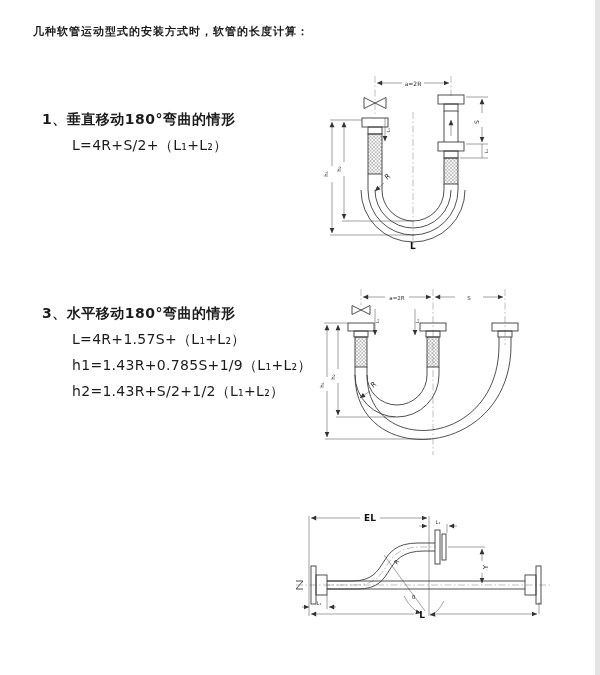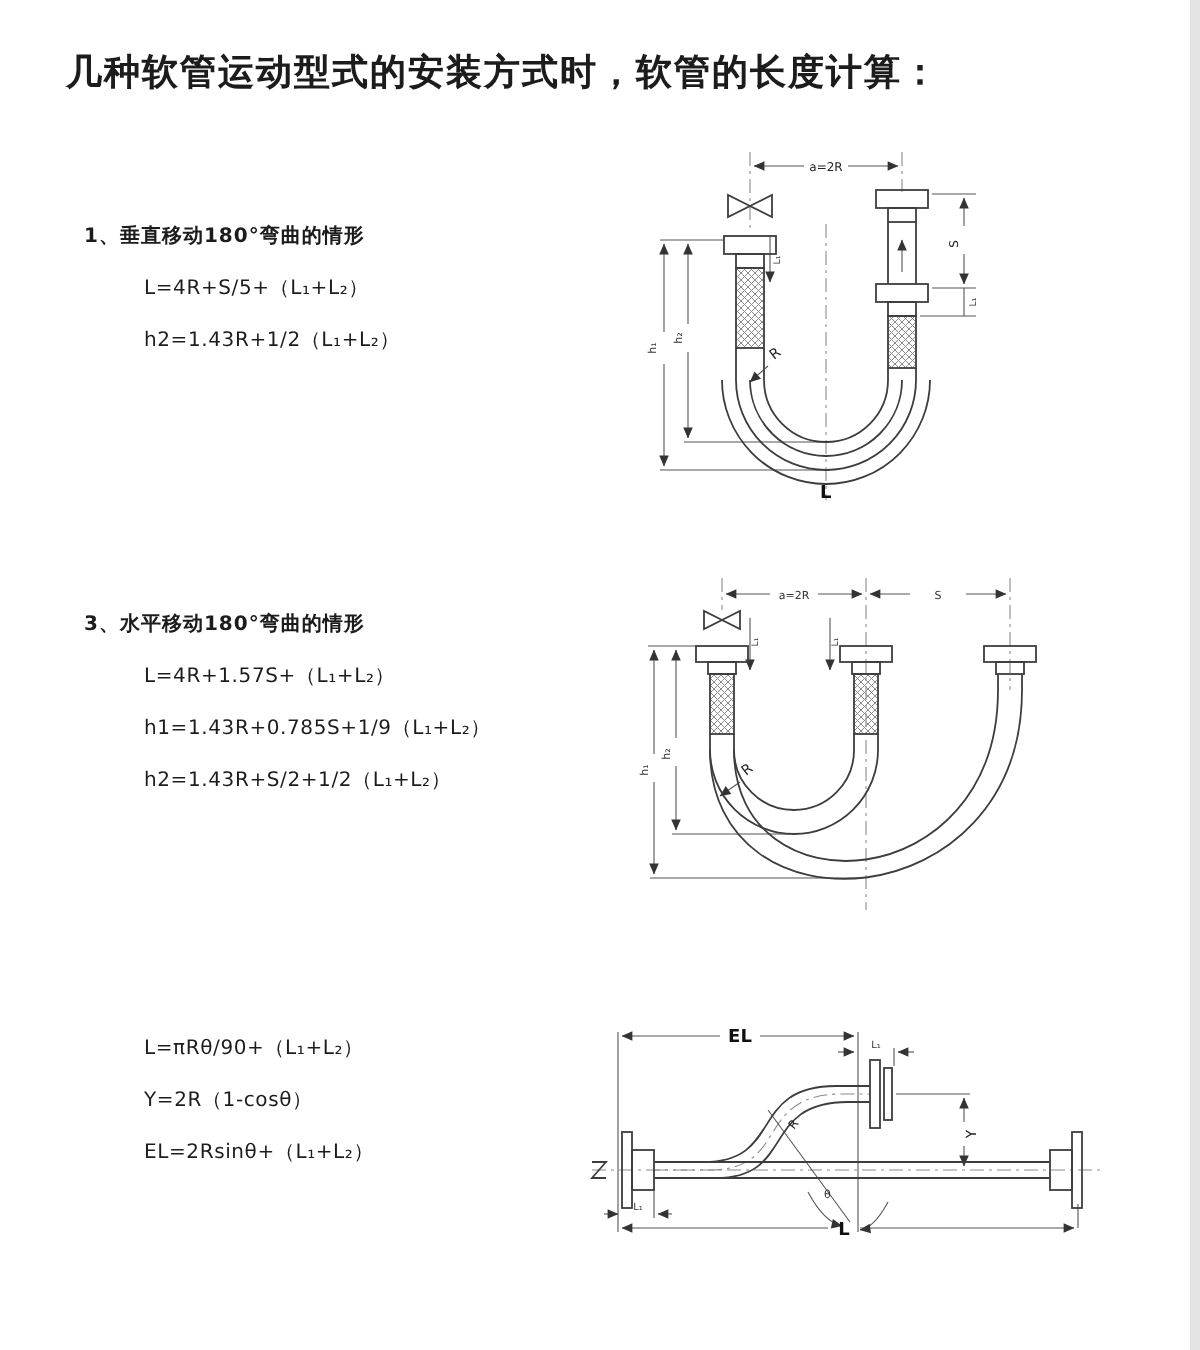--- a/index.html
+++ b/index.html
@@ -1,20 +1,20 @@
 <!DOCTYPE html>
 <html><head>
 <meta charset="utf-8">
 <style>
   html,body{margin:0;padding:0;background:#ffffff;}
   .page{position:relative;width:600px;height:675px;background:#ffffff;overflow:hidden;
         font-family:"DejaVu Sans","Liberation Sans",sans-serif;color:#1c1c1c;}
   .scan-edge{position:absolute;right:0;top:0;width:5px;height:100%;background:#d9d9d9;opacity:.7;}
-  .title{position:absolute;left:33px;top:24px;font-size:18px;font-weight:700;letter-spacing:1px;text-align:right;}
-  .sec{position:absolute;left:42px;line-height:26px;font-size:10px;}
+  .title{position:absolute;left:33px;top:24px;font-size:11px;font-weight:700;letter-spacing:1px;text-align:right;}
+  .sec{position:absolute;left:42px;line-height:26px;font-size:14px;}
   .heading{font-weight:700;letter-spacing:0.5px;}
   .formulas{margin-left:30px;font-weight:400;letter-spacing:0.3px;}
   .diagram{position:absolute;}
   svg{font-family:"DejaVu Sans","Liberation Sans",sans-serif;}
   .ln{stroke:#3d3d3d;stroke-width:0.9;fill:none;}
   .dim{stroke:#555;stroke-width:0.55;fill:none;}
   .cl{stroke:#8c8c8c;stroke-width:0.55;fill:none;stroke-dasharray:7 2.5 1.5 2.5;}
   .t45{font-size:4.6px;fill:#333;}
   .t5{font-size:5px;fill:#333;}
   .t55{font-size:5.5px;fill:#333;}
@@ -25,40 +25,34 @@
 </head>
 <body>
 
 <div class="page">
 
   <div class="title">几种软管运动型式的安装方式时，软管的长度计算：</div>
 
   <section class="sec" style="top:106px;">
     <div class="heading">1、垂直移动180°弯曲的情形</div>
     <div class="formulas">
-      <div>L=4R+S/5+（L₁+L₂）</div>
-      <div>h2=1.43R+1/2（L₁+L₂）</div>
+      <div>L=4R+S/2+（L₁+L₂）</div>
     </div>
   </section>
 
   <section class="sec" style="top:300px;">
     <div class="heading">3、水平移动180°弯曲的情形</div>
     <div class="formulas">
       <div>L=4R+1.57S+（L₁+L₂）</div>
       <div>h1=1.43R+0.785S+1/9（L₁+L₂）</div>
       <div>h2=1.43R+S/2+1/2（L₁+L₂）</div>
     </div>
   </section>
 
   <section class="sec" style="top:512px;">
-    <div class="formulas">
-      <div>L=πRθ/90+（L₁+L₂）</div>
-      <div>Y=2R（1-cosθ）</div>
-      <div>EL=2Rsinθ+（L₁+L₂）</div>
-    </div>
   </section>
 
   <div class="diagram" style="left:318px;top:70px;">
   <svg width="230" height="187" viewBox="0 0 230 187">
     <defs>
       <pattern id="d1b" width="3.5" height="3.5" patternUnits="userSpaceOnUse">
         <path d="M0,3.5 L3.5,0 M0,0 L3.5,3.5" stroke="#8a8a8a" stroke-width="0.5" fill="none"></path>
       </pattern>
       <marker id="d1a" viewBox="0 0 6 6" refX="5.5" refY="3" markerWidth="6" markerHeight="6" orient="auto" markerUnits="userSpaceOnUse">
         <path d="M0.3,0.6 L5.7,3 L0.3,5.4 Z" fill="#333"></path>

